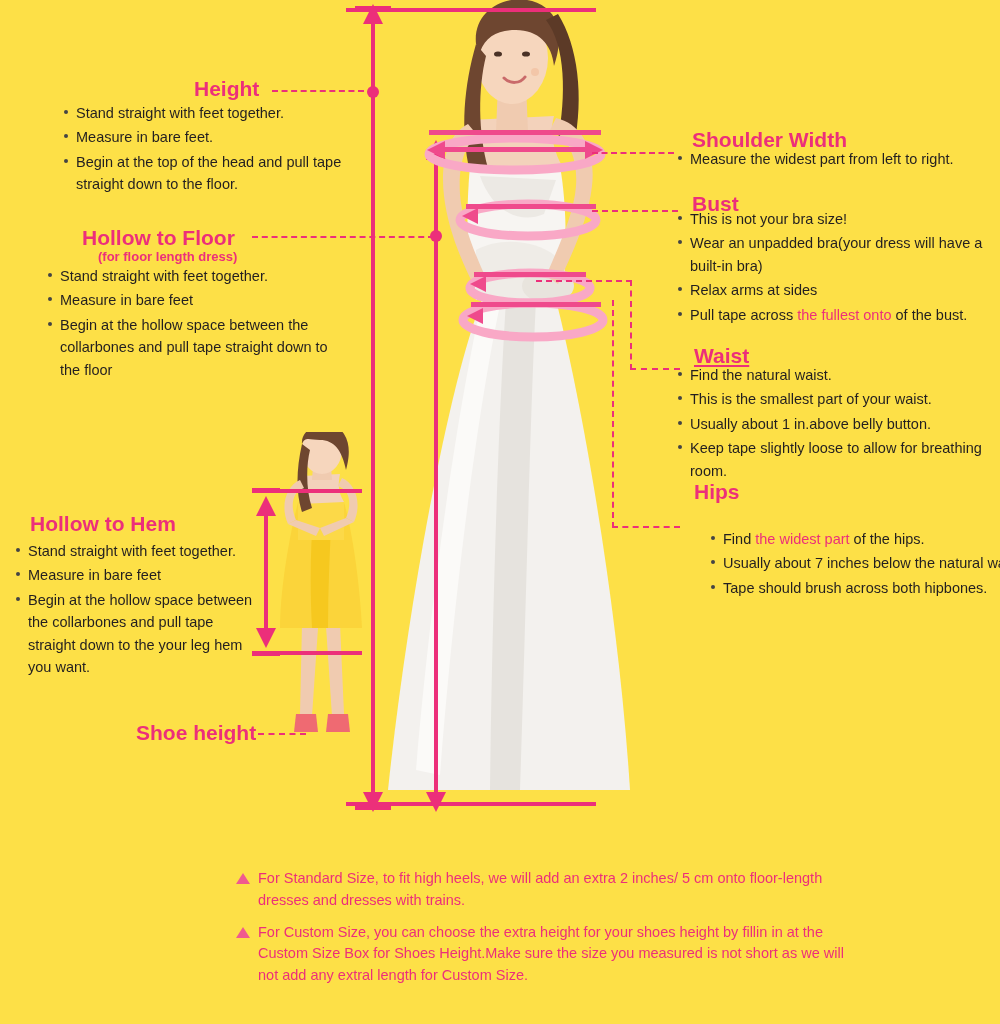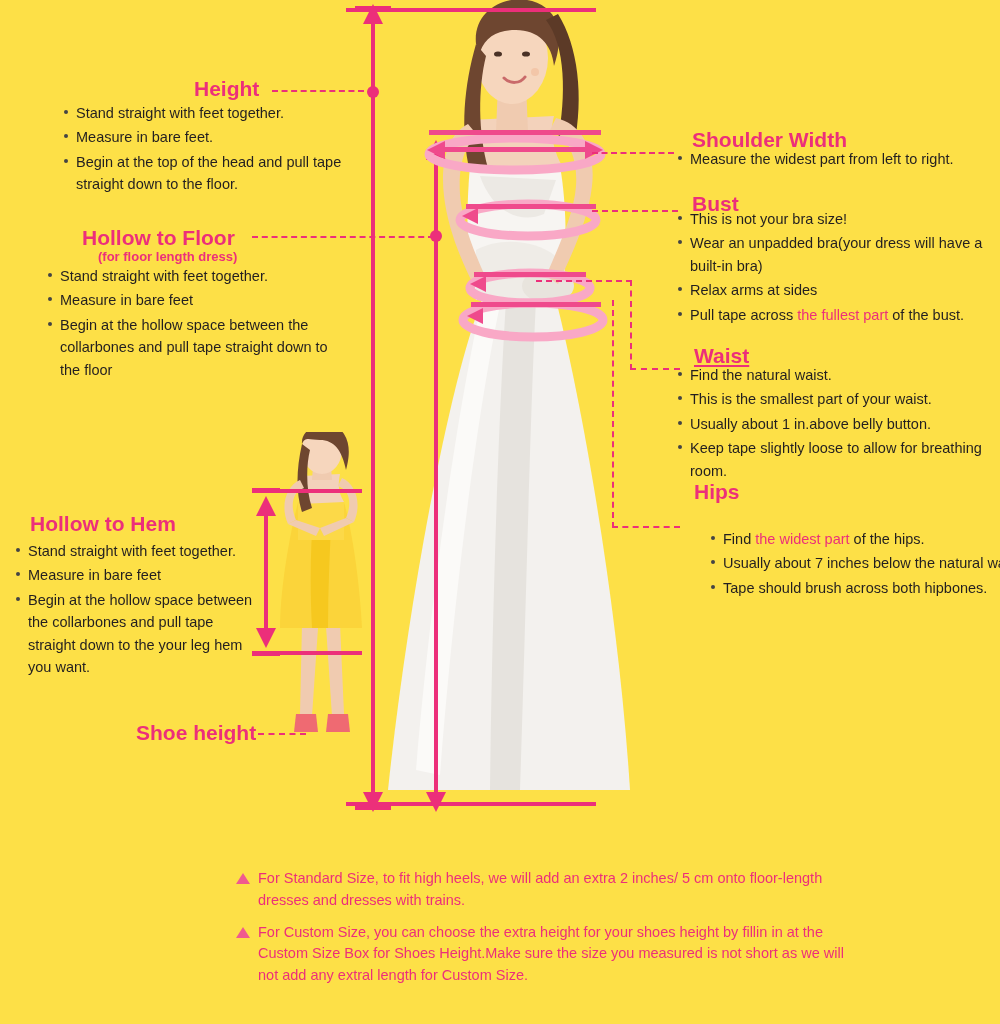--- a/index.html
+++ b/index.html
@@ -240,21 +240,21 @@
   <div class="abs bullets" style="left:676px; top:148px; width:320px;">
     <div class="li">Measure the widest part from left to right.</div>
   </div>
 
   <div class="abs heading" style="left:692px; top:192px;">Bust</div>
   <div class="abs bullets" style="left:676px; top:208px; width:326px;">
     <div class="li">This is not your bra size!</div>
     <div class="li">Wear an unpadded bra(your dress will have a built-in bra)</div>
     <div class="li">Relax arms at sides</div>
     <div class="li">
-      <span>Pull tape across </span><span class="pinktext">the fullest part</span><span> of the bust.</span>
+      <span>Pull tape across </span><span class="pinktext">the fullest onto</span><span> of the bust.</span>
     </div>
   </div>
 
   <div class="abs heading" style="left:694px; top:344px;text-decoration:underline;">Waist</div>
   <div class="abs bullets" style="left:676px; top:364px; width:320px;">
     <div class="li">Find the natural waist.</div>
     <div class="li">This is the smallest part of your waist.</div>
     <div class="li">Usually about 1 in.above belly button.</div>
     <div class="li">Keep tape slightly loose to allow for breathing room.</div>
   </div>

